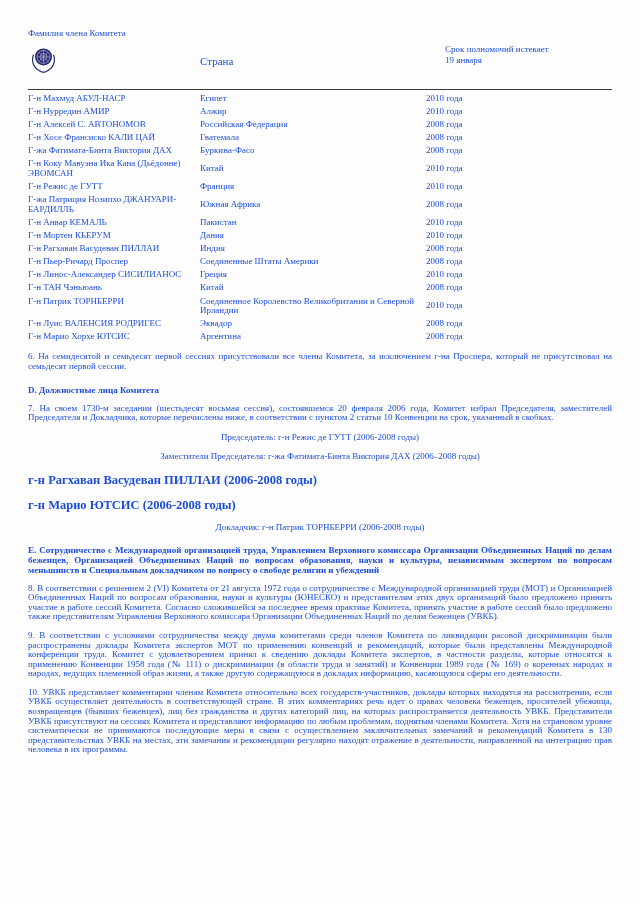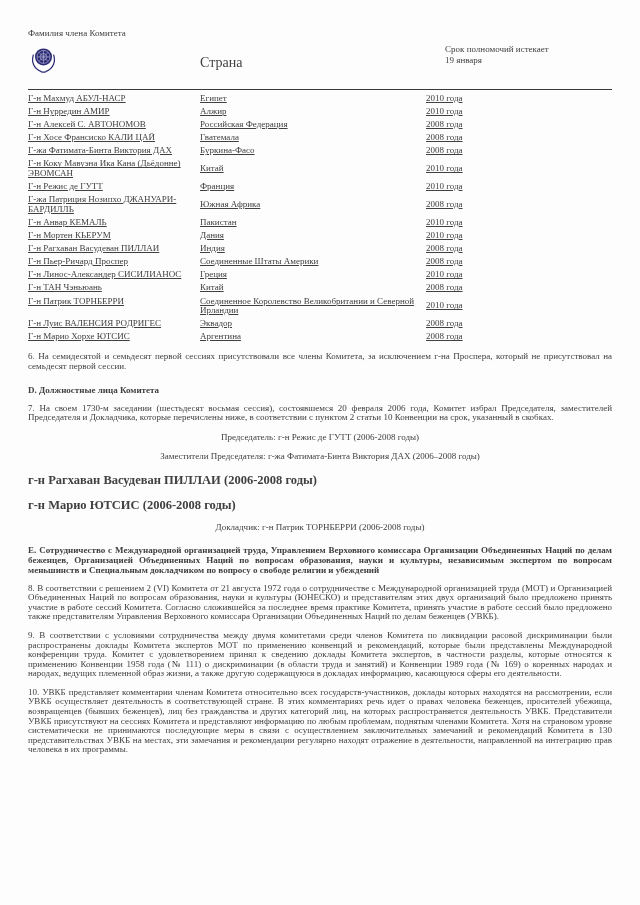--- a/index.html
+++ b/index.html
@@ -3,31 +3,31 @@
 <meta charset="utf-8">
 <style>
   * { margin:0; padding:0; box-sizing:border-box; }
   html,body { background:#ffffff; }
   .page {
     position:relative;
     width:640px; height:905px;
     background:#fdfdfd;
     padding:28px 28px 20px 28px;
     font-family:"Liberation Serif","DejaVu Serif",serif;
-    color:#404040;
+    color:#1d4ed8;
     overflow:hidden;
   }
   
   .tbl-head { position:relative; height:62px; border-bottom:1px solid #3a3a3a; }
   .caption { position:absolute; top:0; left:0; font-size:9px; line-height:10px; }
   .logo { position:absolute; top:15px; left:0; }
-  .col-country { position:absolute; top:27px; left:172px; font-size:14px; }
+  .col-country { position:absolute; top:27px; left:172px; font-size:11px; }
   .col-term { position:absolute; top:16px; left:417px; font-size:9px; line-height:10.5px; width:160px; }
   
-  table.members { width:100%; border-collapse:collapse; font-size:9px; line-height:9.6px; margin-top:2px;text-decoration:underline; }
+  table.members { width:100%; border-collapse:collapse; font-size:9px; line-height:9.6px; margin-top:2px; }
   table.members td { padding:2px 2px 1.5px 0; vertical-align:top; }
   table.members td:nth-child(2) { vertical-align:middle; }
   table.members td:nth-child(3) { vertical-align:middle; }
   
   .body-text { font-size:9px; line-height:9.6px; }
   .body-text p.para { margin-top:9px; text-align:justify; }
   .body-text .plain { margin-top:10px; text-align:center; }
   .heading-sm { font-size:9px; line-height:10px; font-weight:bold; margin-top:13px; }
   .heading-just { text-align:justify; margin-top:12px; }
   .big-line { font-size:12.5px; line-height:13.5px; font-weight:bold; margin-top:12px; }

